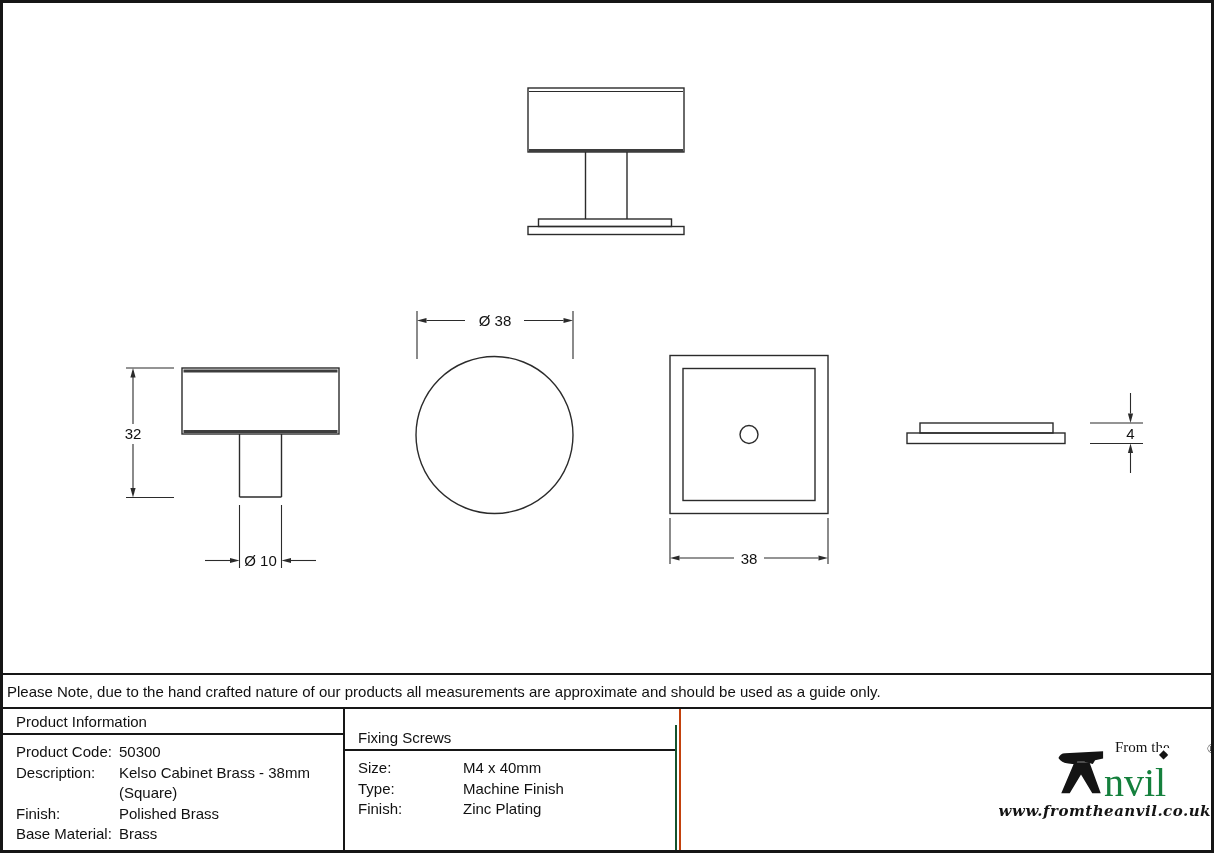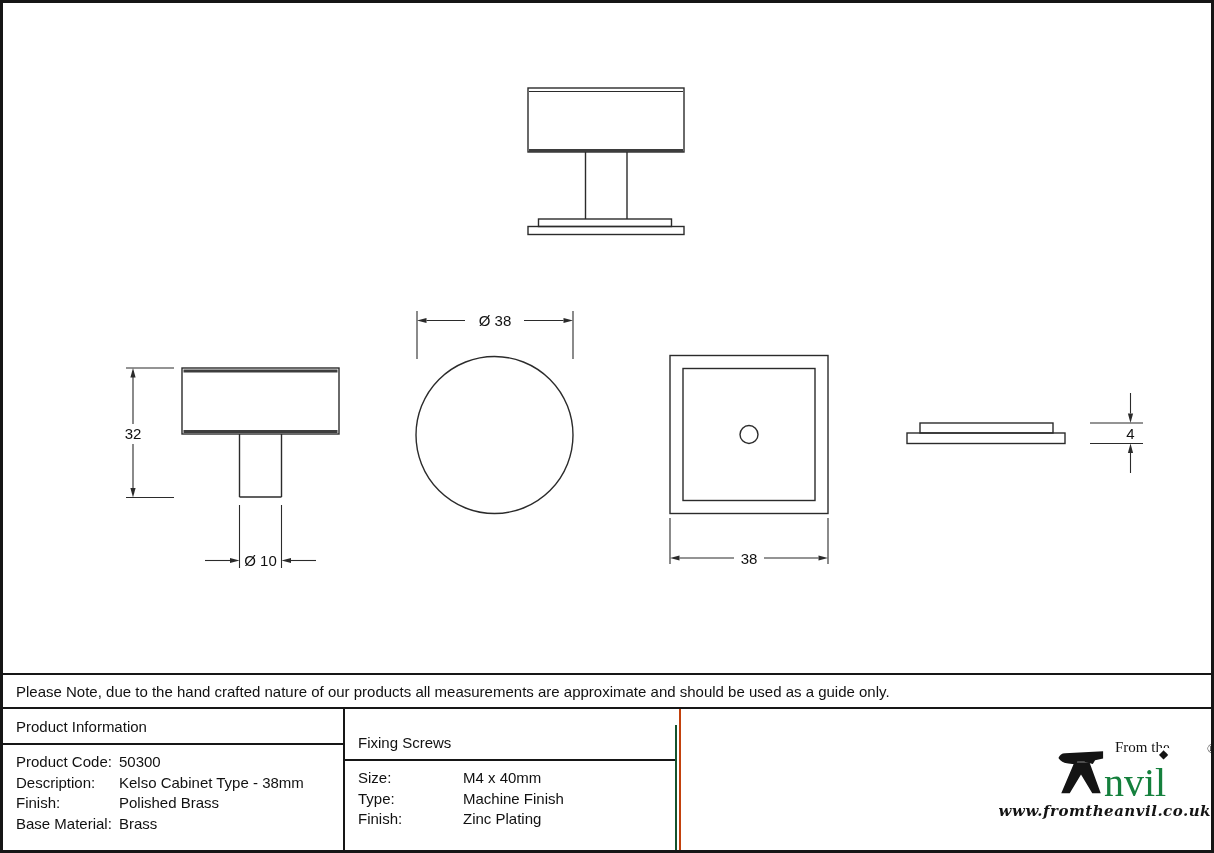--- a/index.html
+++ b/index.html
@@ -18,29 +18,29 @@
   .drawings .arrow{fill:#2b2b2b;stroke:none;}
   .drawings text{
     font-family:"Liberation Sans",sans-serif;font-size:15px;fill:#111;
     stroke:none;text-anchor:middle;
   }
   
   .bottom{position:absolute;left:0;right:0;bottom:0;}
   .note-row{
     box-sizing:border-box;height:36px;
     border-top:2px solid #161616;border-bottom:2px solid #161616;
-    display:flex;align-items:center;padding-left:13px;font-size:15px;
+    display:flex;align-items:center;padding-left:4px;font-size:15px;
   }
   .bottom-grid{display:flex;height:141px;}
   .col{box-sizing:border-box;}
   .col-product{width:342px;border-right:2px solid #161616;}
   .col-pack{width:320px;border-right:2px solid #161616;}
   .col-fix{width:332px;border-right:2px solid #14532d;margin-top:16px;}
   .cell-header{
-    box-sizing:border-box;height:36px;border-bottom:2px solid #161616;
+    box-sizing:border-box;height:26px;border-bottom:2px solid #161616;
     display:flex;align-items:center;padding-left:13px;font-size:15px;
   }
   .cell-body{padding:7px 6px 0 13px;font-size:15px;line-height:20.5px;}
   .kv{display:flex;}
   .kv .k{flex:0 0 103px;}
   .col-fix .kv .k{flex:0 0 105px;}
   
   .logo-box{
     flex:1;margin-left:2px;border-left:2px solid #c2410c;box-sizing:border-box;
     display:flex;flex-direction:column;align-items:flex-end;justify-content:center;
@@ -168,21 +168,25 @@
 
       <div class="col col-product">
         <div class="cell-header">Product Information</div>
         <div class="cell-body">
           <div class="kv">
             <span class="k">Product Code:</span>
             <span class="v">50300</span>
           </div>
           <div class="kv">
             <span class="k">Description:</span>
-            <span class="v">Kelso Cabinet Type - 38mm</span>
+            <span class="v">Kelso Cabinet Brass - 38mm</span>
+          </div>
+          <div class="kv">
+            <span class="k"></span>
+            <span class="v">(Square)</span>
           </div>
           <div class="kv">
             <span class="k">Finish:</span>
             <span class="v">Polished Brass</span>
           </div>
           <div class="kv">
             <span class="k">Base Material:</span>
             <span class="v">Brass</span>
           </div>
         </div>

